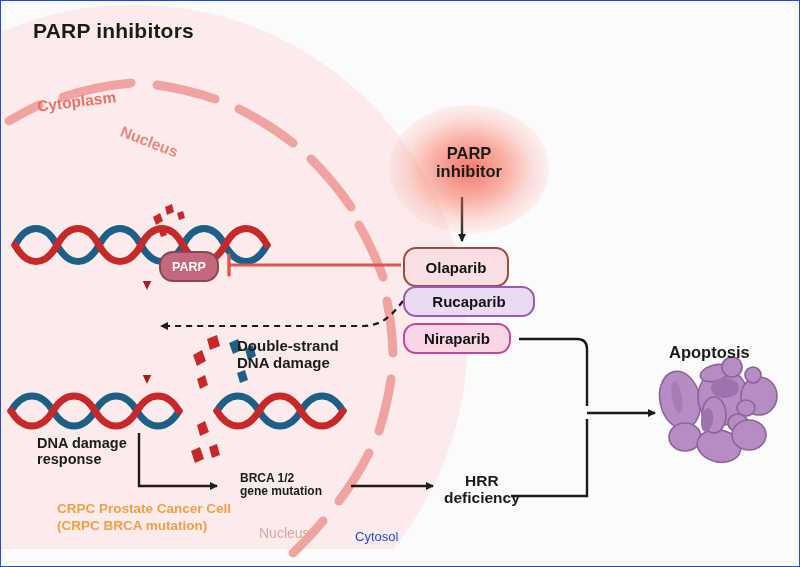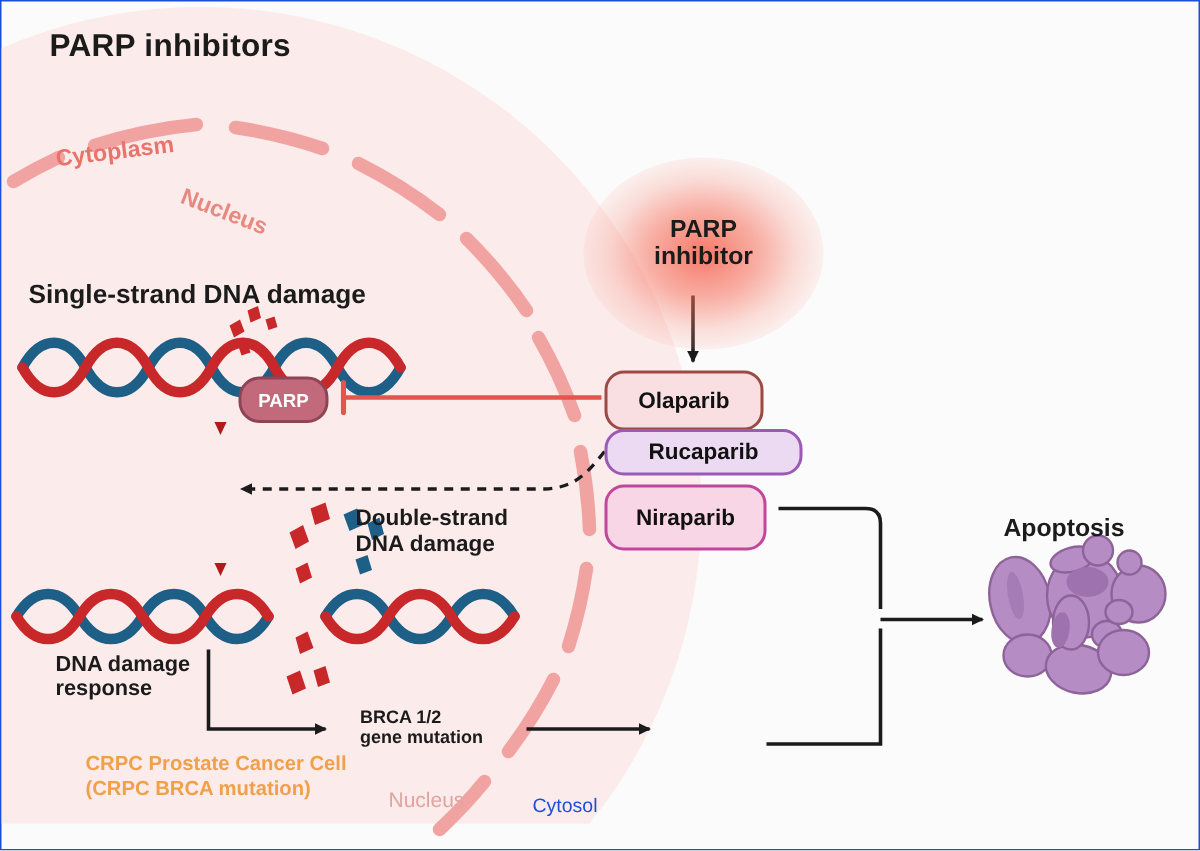--- a/index.html
+++ b/index.html
@@ -179,49 +179,52 @@
 
   <div class="glow"></div>
 
   <div class="lbl title">PARP inhibitors</div>
 
   <div class="cytoplasm">Cytoplasm</div>
   <div class="nucleus-top">Nucleus</div>
   <div class="nucleus-bot">Nucleus</div>
   <div class="cytosol">Cytosol</div>
 
-  <div class="lbl ssdna">Single-strand DNA damage</div>
 
   <div class="lbl dsdna">
     <span>Double-strand</span><br>
     <span>DNA damage</span>
   </div>
 
   <div class="parpbadge">PARP</div>
 
   <div class="lbl ddr">
     <span>DNA damage</span><br>
     <span>response</span>
   </div>
 
   <div class="lbl brca">
     <span>BRCA 1/2</span><br>
     <span>gene mutation</span>
   </div>
 
+  <div class="lbl hrr">
+    <span>HRR</span><br>
+    <span>deficiency</span>
+  </div>
 
   <div class="lbl apop">Apoptosis</div>
 
   <div class="lbl pinh" style="z-index:3;">
     <span>PARP</span><br>
     <span>inhibitor</span>
   </div>
 
   <div class="crpc">
     <span>CRPC Prostate Cancer Cell</span><br>
     <span>(CRPC BRCA mutation)</span>
   </div>
 
   <div class="pill" id="pill0" style="left: 402px; top: 246px; width: 106px; height: 40px; background: rgb(250, 223, 226); border: 2px solid rgb(156, 74, 67);">Olaparib</div>
   <div class="pill" id="pill1" style="left: 402px; top: 285px; width: 132px; height: 31px; background: rgb(236, 217, 242); border: 2px solid rgb(154, 91, 181);">Rucaparib</div>
-  <div class="pill" id="pill2" style="left: 402px; top: 322px; width: 108px; height: 44px; background: rgb(249, 214, 230); border: 2px solid rgb(192, 71, 155);">Niraparib</div>
+  <div class="pill" id="pill2" style="left: 402px; top: 322px; width: 108px; height: 31px; background: rgb(249, 214, 230); border: 2px solid rgb(192, 71, 155);">Niraparib</div>
 
 </div>
 
 </body></html>

